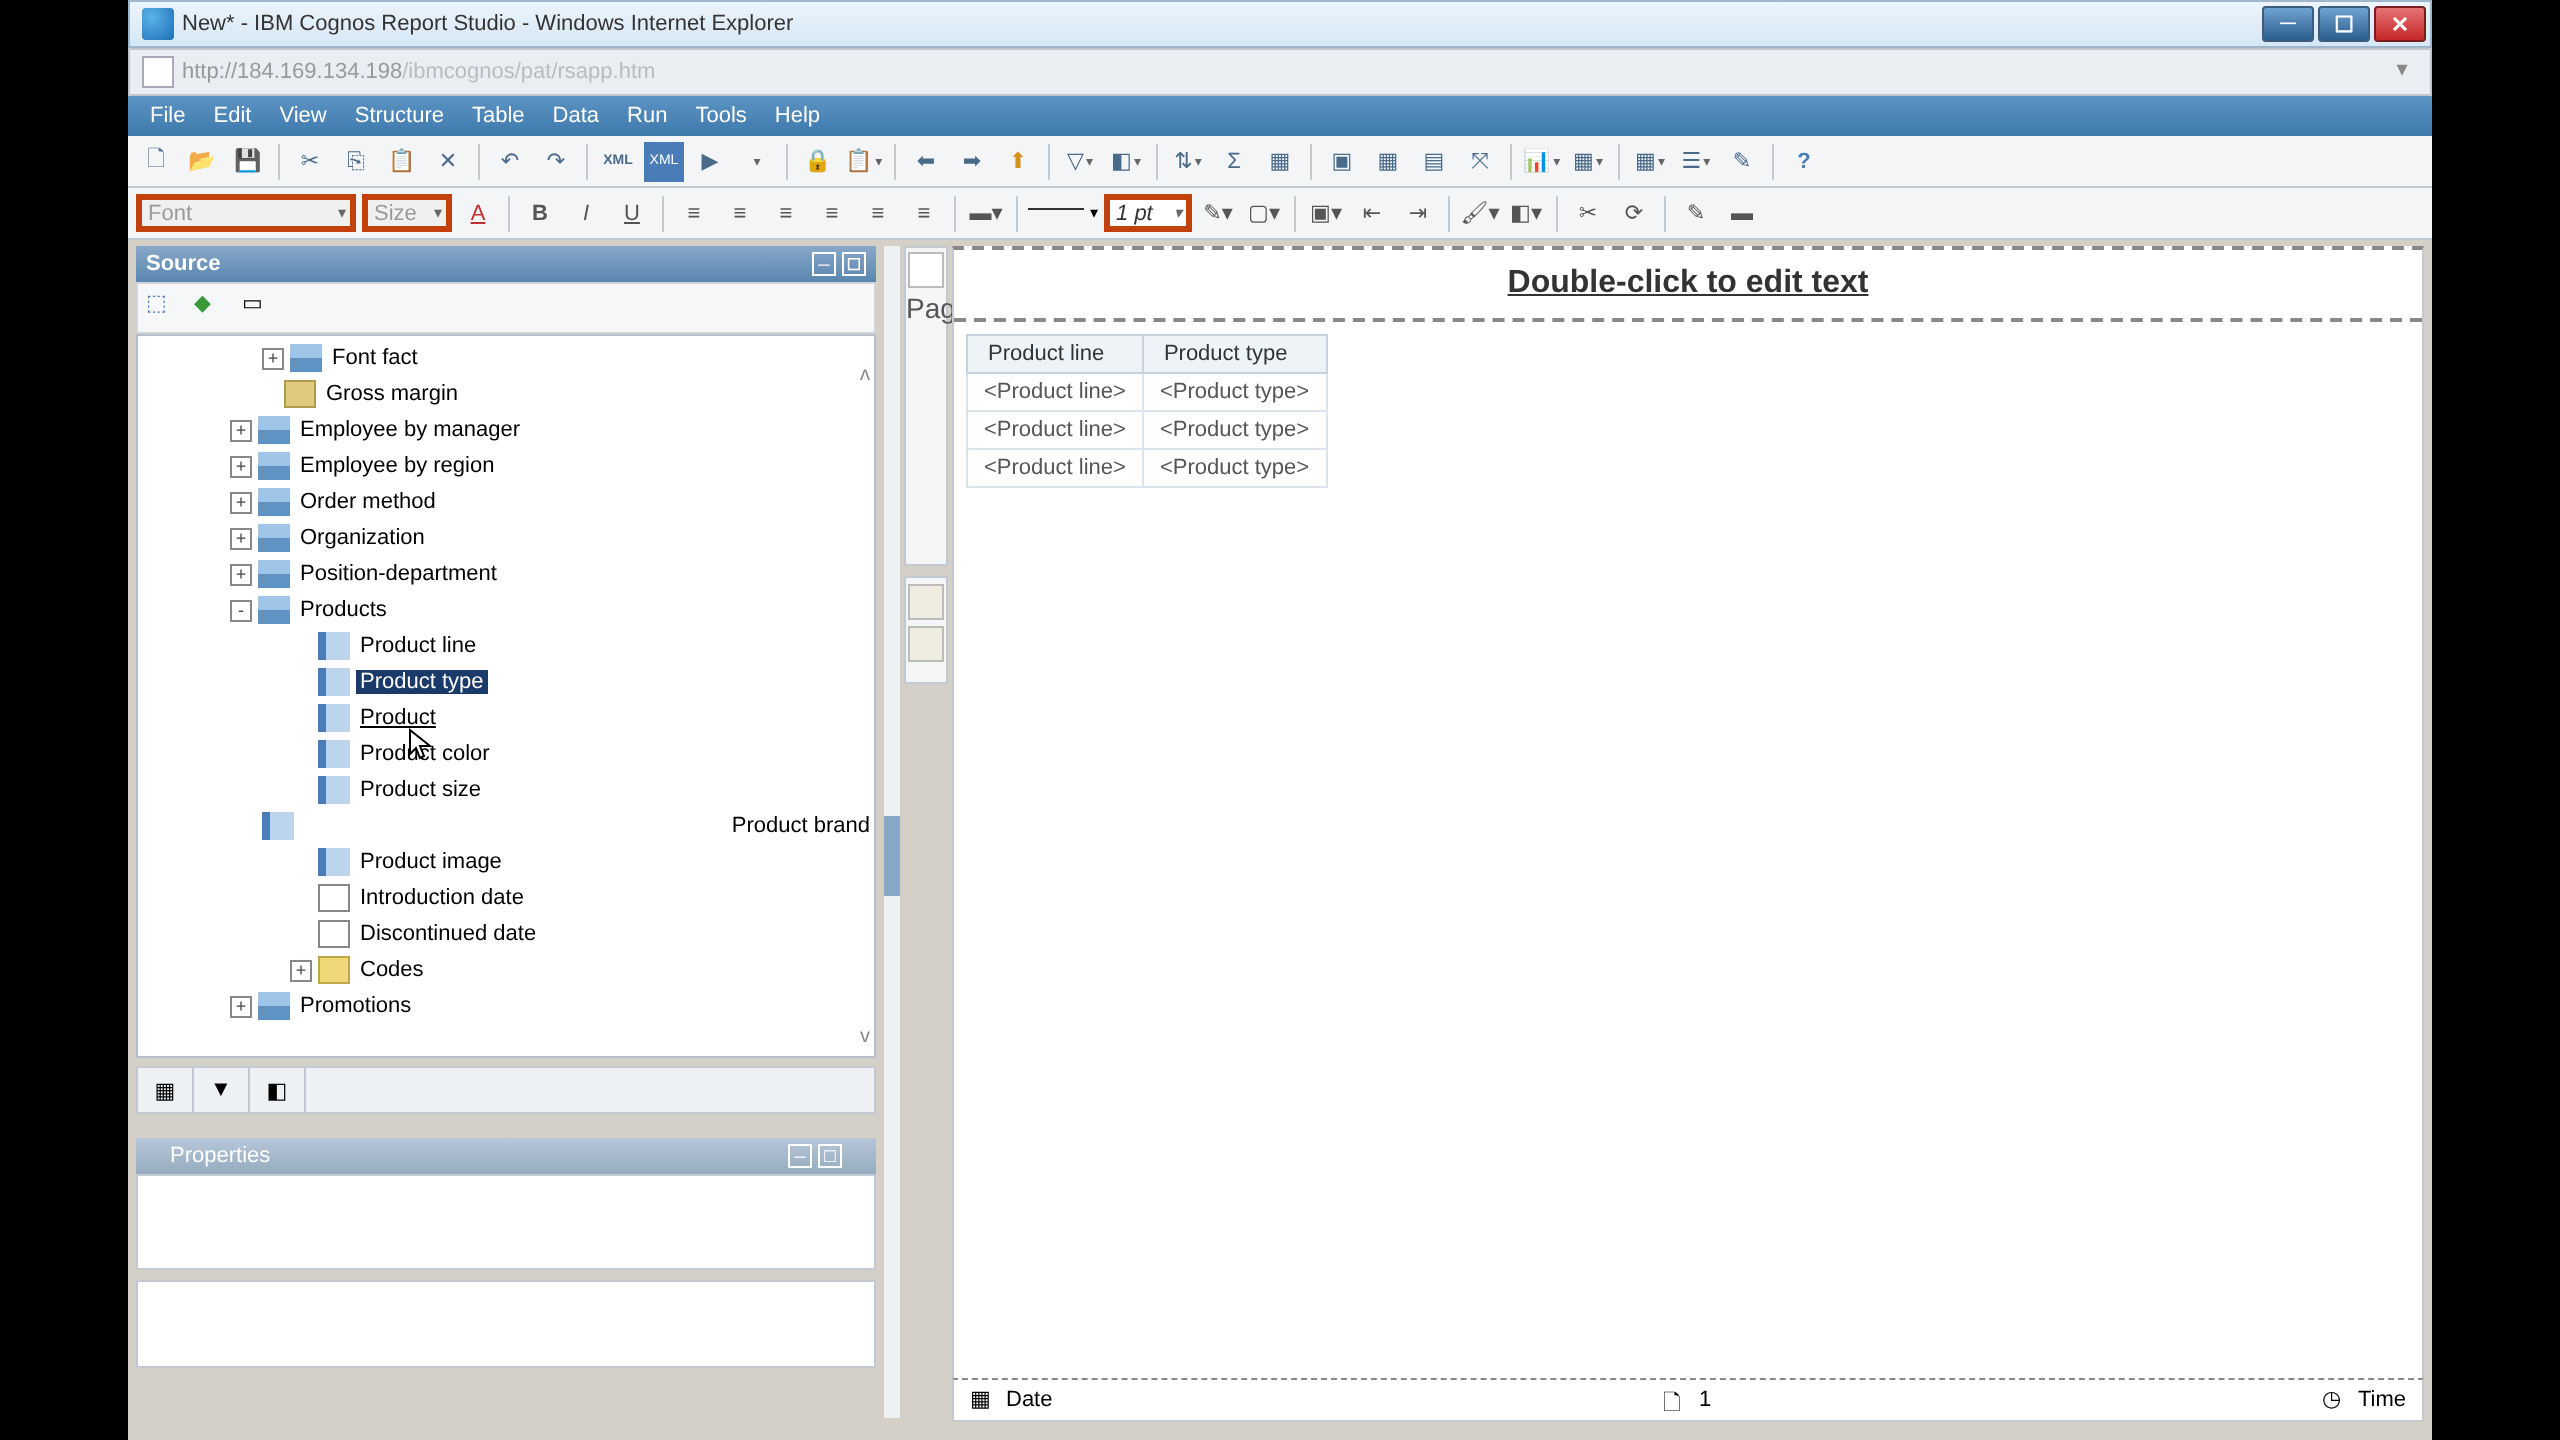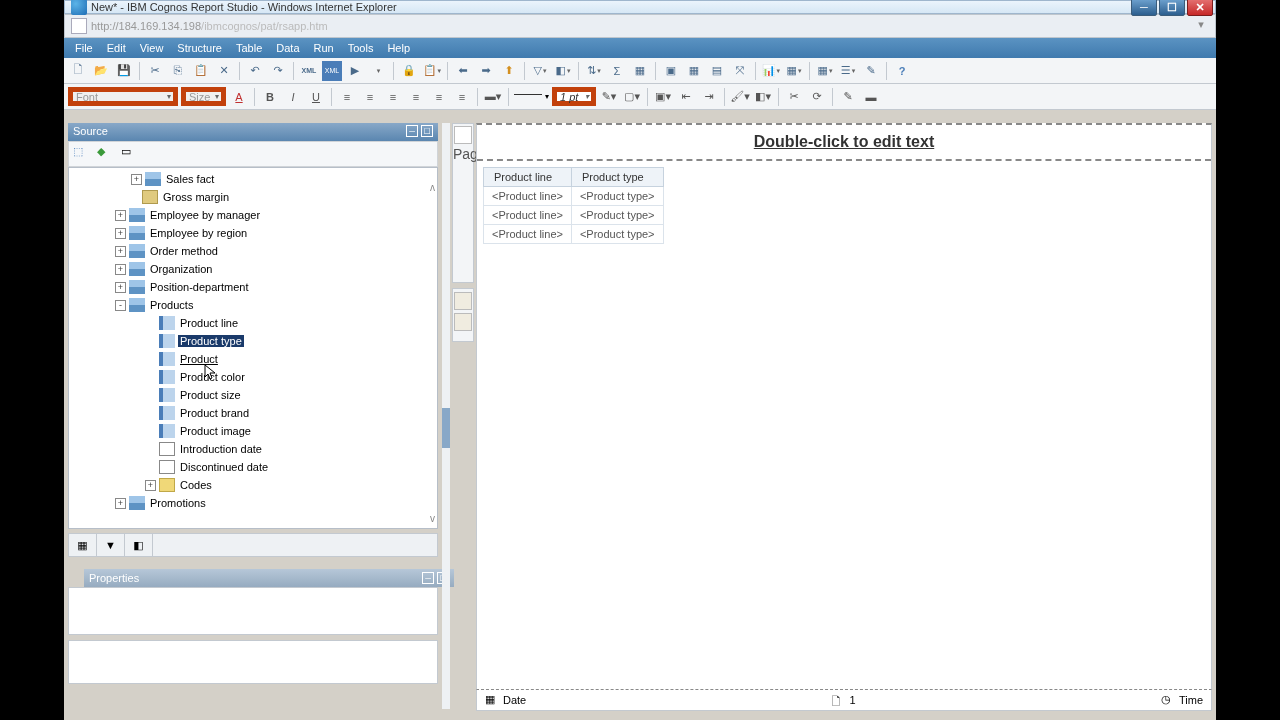--- a/index.html
+++ b/index.html
@@ -1,47 +1,47 @@
 <!DOCTYPE html>
 <html><head>
 <meta charset="utf-8">
 <style>
 *{box-sizing:border-box;margin:0;padding:0;font-family:Tahoma,Arial,sans-serif;font-size:11px;}
 body{background:#000;width:1280px;height:720px;overflow:hidden;}
 .frame{position:absolute;left:64px;top:0;width:1152px;height:720px;background:#d4d0c8;}
-.titlebar{height:14px;background:linear-gradient(to bottom,#ebf4fc,#d6e7f5);display:flex;align-items:center;padding:0 2px;border:1px solid #9fb6cd;}
+.titlebar{height:24px;background:linear-gradient(to bottom,#ebf4fc,#d6e7f5);display:flex;align-items:center;padding:0 2px;border:1px solid #9fb6cd;}
 .titlebar .ie-icon{width:16px;height:16px;margin:0 4px;background:radial-gradient(circle at 30% 30%,#5bb4e8,#1e6db5);border-radius:2px;}
 .titlebar .title{color:#333;}
 .titlebar .spacer{flex:1;}
 .winbtn{width:26px;height:18px;margin-left:2px;display:flex;align-items:center;justify-content:center;border:1px solid #3b5c7a;border-radius:2px;background:linear-gradient(to bottom,#6fa3d0,#2c5e8e);color:#fff;font-weight:bold;}
 .winbtn.close{background:linear-gradient(to bottom,#e57373,#c62828);border-color:#7a1c1c;}
 .addrbar{height:24px;background:#eaeef3;border:1px solid #bfc6cd;display:flex;align-items:center;padding:0 6px;}
 .addrbar .pg-icon{width:16px;height:16px;margin-right:4px;border:1px solid #aab;background:#fff;}
 .addrbar .url{color:#999;}
 .addrbar .url .pale{color:#bbb;}
 .addrbar .dd{width:16px;height:16px;margin-left:auto;color:#888;text-align:center;}
 .menubar{height:20px;background:linear-gradient(to bottom,#5b93c2,#3f7aae);display:flex;align-items:center;color:#fff;padding:0 4px;}
 .menubar span{padding:2px 7px;cursor:default;}
 .toolbar{height:26px;background:#f3f5f7;border-bottom:1px solid #c3c9d0;display:flex;align-items:center;padding:0 4px;gap:3px;}
 .tbtn{width:20px;height:20px;display:flex;align-items:center;justify-content:center;color:#4a6a8a;border:1px solid transparent;}
 .tbtn.dd::after{content:"▾";font-size:7px;margin-left:1px;color:#666;}
 .sep{width:1px;height:18px;background:#c3c9d0;margin:0 2px;}
 .fmtbar{height:26px;background:#f3f5f7;border-bottom:1px solid #c3c9d0;display:flex;align-items:center;padding:0 4px;gap:3px;}
-.combo{height:19px;border:5px solid #c2410c;background:#f0f0f0;color:#999;padding:0 3px;display:flex;align-items:center;position:relative;}
+.combo{height:19px;border:3px solid #c2410c;background:#f0f0f0;color:#999;padding:0 3px;display:flex;align-items:center;position:relative;}
 .combo.font{width:110px;}
 .combo.size{width:45px;}
 .combo.pt{width:44px;background:#fff;color:#333;font-style:italic;}
 .combo::after{content:"▾";position:absolute;right:2px;font-size:8px;color:#666;}
 .fbtn{width:20px;height:20px;display:flex;align-items:center;justify-content:center;color:#555;}
 .fbtn.b{font-weight:bold;}
 .fbtn.i{font-style:italic;}
 .fbtn.u{text-decoration:underline;}
 .lineprev{width:28px;height:12px;border-top:1px solid #333;margin-top:6px;}
 .main{position:absolute;top:120px;left:0;right:0;bottom:0;}
-.source-hdr{position:absolute;left:4px;top:3px;width:370px;height:18px;background:linear-gradient(to bottom,#88a8c8,#5a86b0);color:#fff;padding:2px 5px;display:flex;align-items:flex-start;}
+.source-hdr{position:absolute;left:4px;top:3px;width:370px;height:18px;background:linear-gradient(to bottom,#88a8c8,#5a86b0);color:#fff;padding:2px 5px;display:flex;align-items:center;font-weight:bold;}
 .source-hdr .hbtns{margin-left:auto;display:flex;gap:3px;}
 .source-hdr .hbtn{width:12px;height:12px;border:1px solid #fff;font-size:8px;display:flex;align-items:center;justify-content:center;}
 .src-tb{position:absolute;left:4px;top:21px;width:370px;height:26px;background:#f5f7f9;border:1px solid #d0d4d8;display:flex;align-items:center;padding:0 4px;gap:6px;}
 .src-tb .sbtn{width:18px;height:18px;}
 .tree{position:absolute;left:4px;top:47px;width:370px;height:362px;background:#fff;border:1px solid #b6bec8;overflow:hidden;}
 .tree-inner{padding:2px 0;}
 .tnode{display:flex;align-items:center;height:18px;white-space:nowrap;}
 .expander{width:11px;height:11px;border:1px solid #888;background:#fff;font-size:9px;line-height:8px;text-align:center;margin-right:3px;color:#444;}
 .ticon{width:16px;height:14px;margin-right:3px;flex-shrink:0;}
 .ticon.dim{background:linear-gradient(to bottom,#9fc5e8 50%,#5e93c4 50%);}
@@ -49,21 +49,21 @@
 .ticon.col{background:linear-gradient(to right,#4a7db8 4px,#bcd4ec 4px);}
 .ticon.date{background:#fff;border:1px solid #888;}
 .ticon.folder{background:#f0d878;border:1px solid #c0a848;}
 .tnode .lbl{padding:0 2px;}
 .tnode.sel .lbl{background:#1a3a6a;color:#fff;}
 .tnode.hov .lbl{text-decoration:underline;}
 .tree .scroll-up{position:absolute;right:2px;top:14px;color:#888;font-size:10px;}
 .tree .scroll-dn{position:absolute;right:2px;bottom:4px;color:#888;font-size:10px;}
 .btm-tabs{position:absolute;left:4px;top:413px;width:370px;height:24px;background:#eef1f4;border:1px solid #c3c9d0;display:flex;align-items:center;}
 .btab{width:28px;height:22px;border-right:1px solid #c3c9d0;display:flex;align-items:center;justify-content:center;}
-.prop-hdr{position:absolute;left:20px;top:449px;width:370px;height:18px;background:linear-gradient(to bottom,#b6c7d8,#96abc0);color:#fff;padding:2px 5px;display:flex;align-items:center;}
+.prop-hdr{position:absolute;left:4px;top:449px;width:370px;height:18px;background:linear-gradient(to bottom,#b6c7d8,#96abc0);color:#fff;padding:2px 17px;display:flex;align-items:center;}
 .prop-hdr .hbtns{margin-left:auto;display:flex;gap:3px;}
 .prop-hdr .hbtn{width:12px;height:12px;border:1px solid #fff;font-size:8px;display:flex;align-items:center;justify-content:center;}
 .propbox1{position:absolute;left:4px;top:467px;width:370px;height:48px;background:#fff;border:1px solid #c3c9d0;}
 .propbox2{position:absolute;left:4px;top:520px;width:370px;height:44px;background:#fff;border:1px solid #c3c9d0;}
 .splitter{position:absolute;left:378px;top:3px;width:8px;height:586px;background:#eef1f4;}
 .splitter .grip{position:absolute;left:0;top:285px;width:8px;height:40px;background:#88a8c8;}
 .pgtool{position:absolute;left:388px;top:3px;width:22px;height:160px;background:#f3f5f7;border:1px solid #c3c9d0;}
 .pgtool .pbtn{width:18px;height:18px;margin:2px auto;border:1px solid #bbb;background:#fff;}
 .pgtool .plbl{font-size:14px;text-align:center;color:#555;margin-top:1px;}
 .pgtool2{position:absolute;left:388px;top:168px;width:22px;height:54px;background:#f3f5f7;border:1px solid #c3c9d0;}
@@ -215,21 +215,21 @@
       <div class="sbtn" style="color:#4a7db8;">⬚</div>
       <div class="sbtn" style="color:#3a9a3a;">◆</div>
       <div class="sbtn">▭</div>
     </div>
 
     <div class="tree">
       <div class="tree-inner" id="tree-inner">
           <div class="tnode" style="padding-left: 62px;">
             <span class="expander">+</span>
             <span class="ticon dim"></span>
-            <span class="lbl">Sales fact</span>
+            <span class="lbl">Font fact</span>
           </div>
           <div class="tnode" style="padding-left: 73px;">
             <span class="ticon fx"></span>
             <span class="lbl">Gross margin</span>
           </div>
           <div class="tnode" style="padding-left: 46px;">
             <span class="expander">+</span>
             <span class="ticon dim"></span>
             <span class="lbl">Employee by manager</span>
           </div>
@@ -271,21 +271,21 @@
             <span class="lbl">Product</span>
           </div>
           <div class="tnode" style="padding-left: 90px;">
             <span class="ticon col"></span>
             <span class="lbl">Product color</span>
           </div>
           <div class="tnode" style="padding-left: 90px;">
             <span class="ticon col"></span>
             <span class="lbl">Product size</span>
           </div>
-          <div class="tnode" style="padding-left: 90px;">
+          <div class="tnode" style="padding-left: 62px; justify-content: space-between;">
             <span class="ticon col"></span>
             <span class="lbl">Product brand</span>
           </div>
           <div class="tnode" style="padding-left: 90px;">
             <span class="ticon col"></span>
             <span class="lbl">Product image</span>
           </div>
           <div class="tnode" style="padding-left: 90px;">
             <span class="ticon date"></span>
             <span class="lbl">Introduction date</span>

